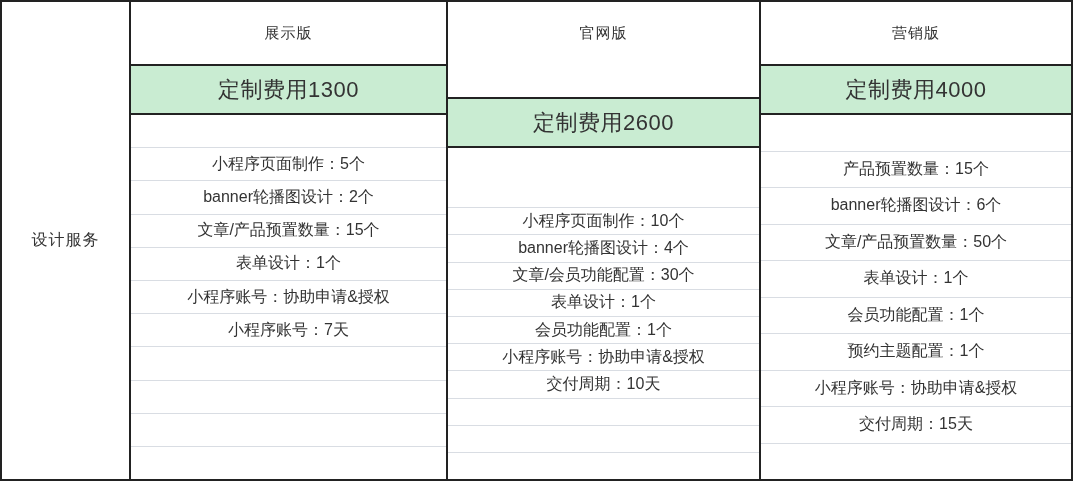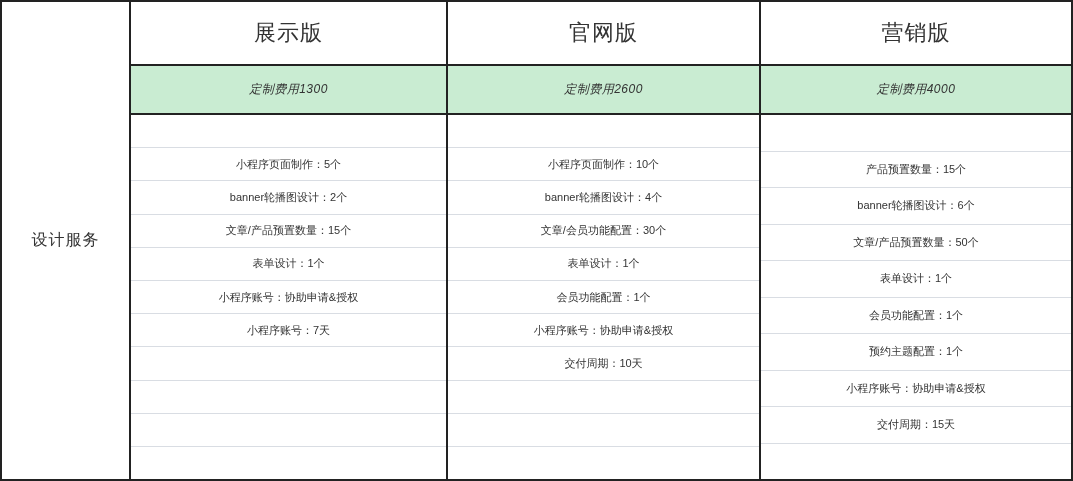--- a/index.html
+++ b/index.html
@@ -30,57 +30,56 @@
     justify-content: center;
     font-size: 16px;
     letter-spacing: 1px;
   }
   .version-col {
     display: flex;
     flex-direction: column;
     min-width: 0;
   }
   .version-col.c0 { flex: 0 0 317px; }
-  .version-col.c1 { flex: 0 0 313px; }
+  .version-col.c1 { flex: 0 0 313px; gap: 33px; }
   .version-col.c2 { flex: 1 1 auto; }
   .version-col:not(:last-child) { border-right: 2px solid var(--grid-dark); }
   .col-head {
     height: 62px;
     flex: 0 0 62px;
     display: flex;
     align-items: center;
     justify-content: center;
-    font-size: 22px;
+    font-size: 15px;
     letter-spacing: 1px;
   }
   .price-row {
     height: 51px;
     flex: 0 0 51px;
     background: var(--highlight-bg);
     border-top: 2px solid var(--grid-dark);
     border-bottom: 2px solid var(--grid-dark);
     display: flex;
     align-items: center;
     justify-content: center;
-    font-size: 12px;
+    font-size: 22px;
     letter-spacing: 0.5px;
-    font-style: italic;
   }
   .feature-rows {
     flex: 1 1 auto;
     display: flex;
     flex-direction: column;
     min-height: 0;
   }
   .feature-rows .row {
     flex: 1 1 0;
     display: flex;
     align-items: center;
     justify-content: center;
-    font-size: 11px;
+    font-size: 16px;
     border-bottom: 1px solid var(--grid-light);
     white-space: nowrap;
     overflow: hidden;
   }
   .feature-rows .row:last-child { border-bottom: none; }
 </style>
 </head>
 <body>
 
 <div class="pricing-table">

